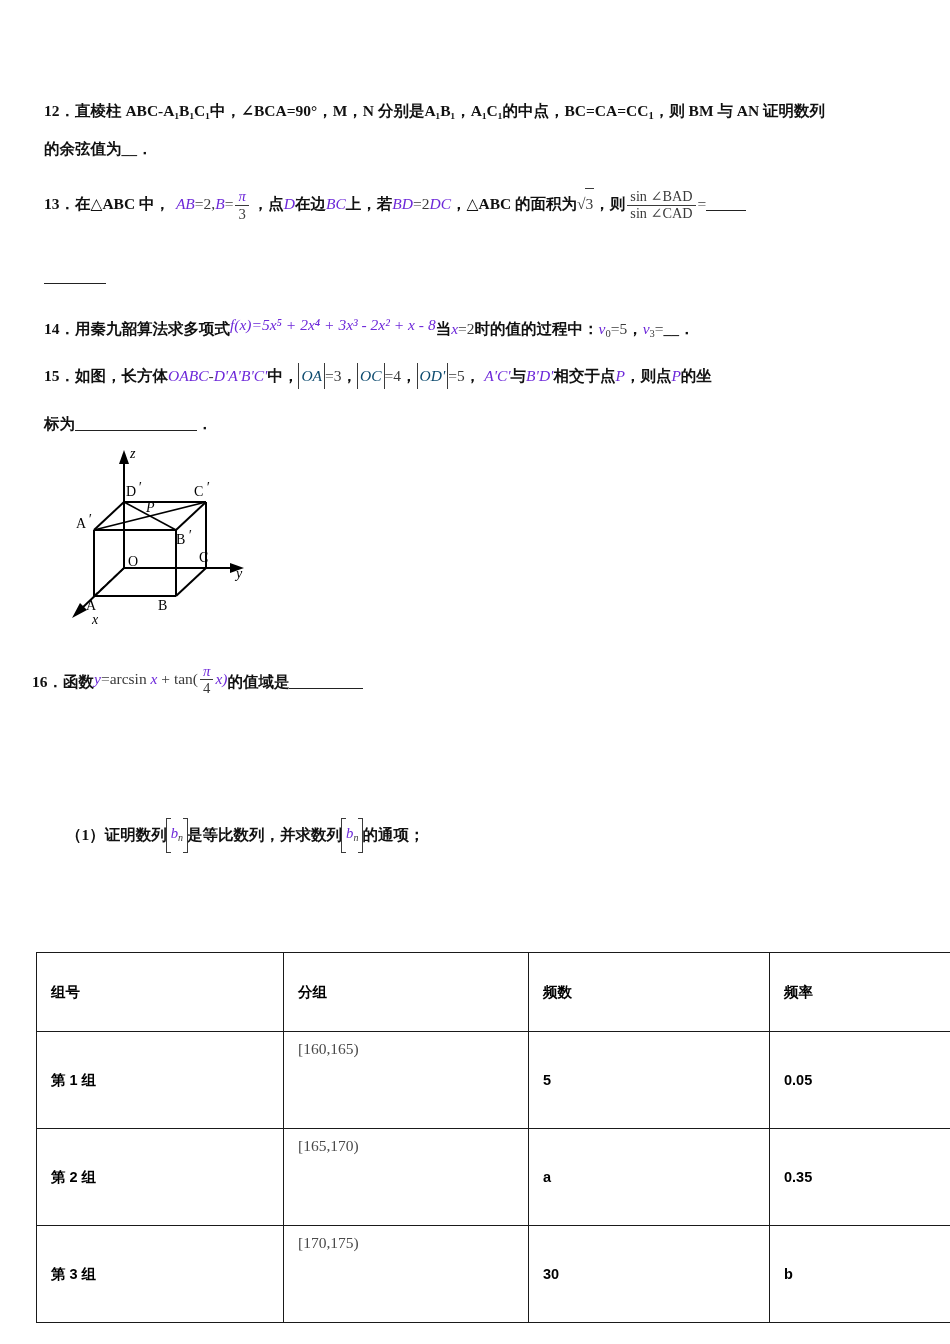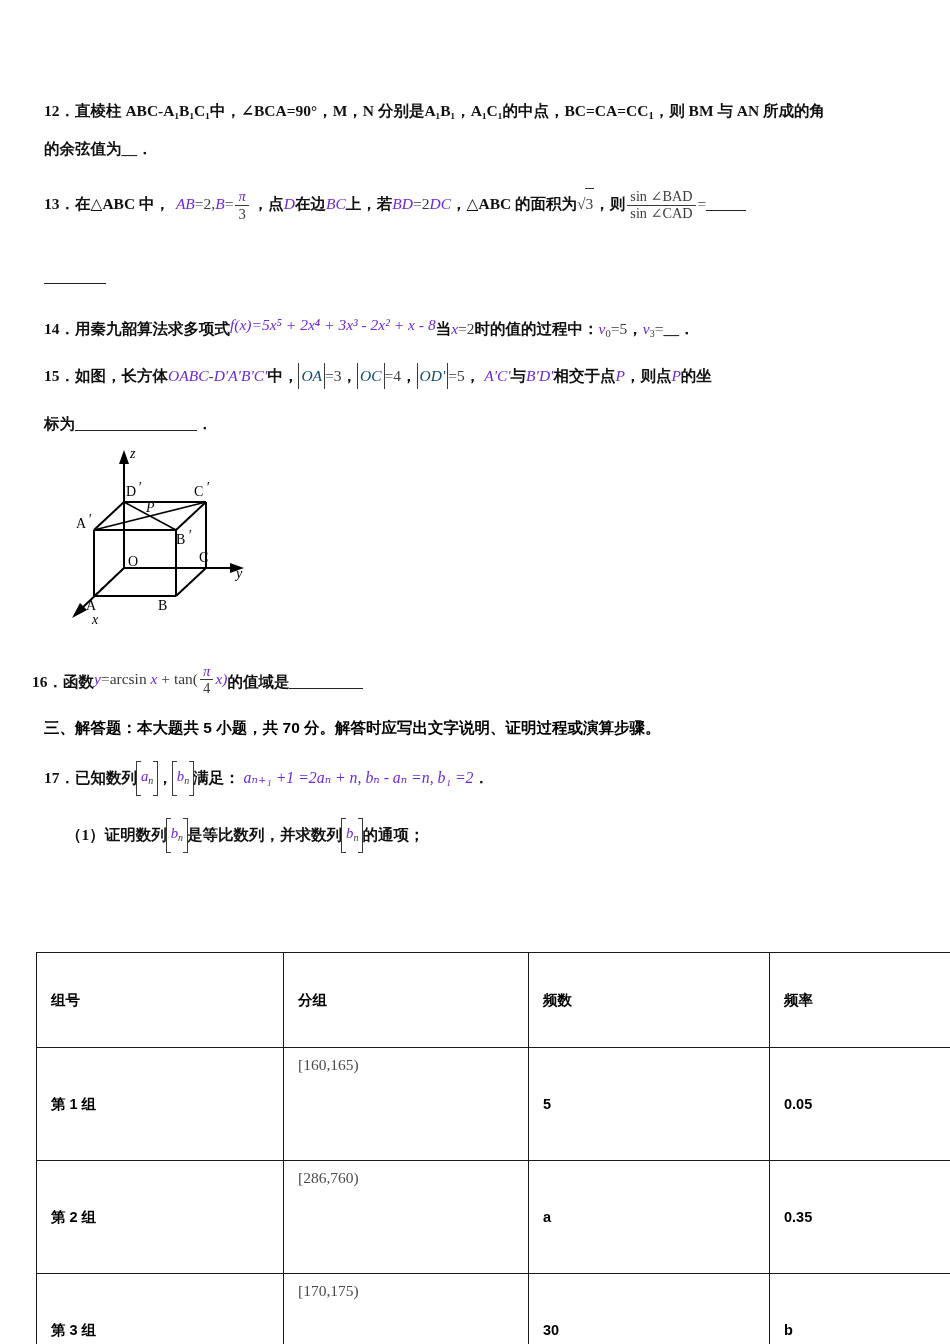--- a/index.html
+++ b/index.html
@@ -122,21 +122,21 @@
   .freq-table {
     position: absolute;
     left: 36px;
     top: 952px;
     width: 864px;
     border-collapse: collapse;
     table-layout: fixed;
   }
   .freq-table td {
     border: 1.2px solid #1a1a1a;
-    padding: 28px 14px;
+    padding: 20px 14px;
     font-size: 14.5px;
     vertical-align: middle;
     font-family: "Liberation Sans", sans-serif;
     font-weight: bold;
   }
   .freq-table tr.head td { height: 38px; }
   .freq-table tr.body td { height: 56px; }
   .freq-table td.range {
     font-family: "Liberation Serif", serif;
     font-weight: normal;
@@ -170,21 +170,21 @@
     font-size: 14px;
     fill: #000;
   }
 </style>
 </head>
 <body>
 
 <div class="page">
 
   <div class="q bold" style="left:44px; top:92px; width:872px;">
-    <span>12．</span><span>直棱柱 ABC</span><span>-</span><span>A₁B₁C₁</span><span>中，∠BCA=90°，M，N 分别是</span><span>A₁B₁</span><span>，</span><span>A₁C₁</span><span>的中点，BC=CA=CC</span><span class="subn">1</span><span>，则 BM 与 AN 所成的角</span>
+    <span>12．</span><span>直棱柱 ABC</span><span>-</span><span>A₁B₁C₁</span><span>中，∠BCA=90°，M，N 分别是</span><span>A₁B₁</span><span>，</span><span>A₁C₁</span><span>的中点，BC=CA=CC</span><span class="subn">1</span><span>，则 BM 与 AN 证明数列</span>
   </div>
   <div class="q bold" style="left:44px; top:130px;">
     <span>的余弦值为__．</span>
   </div>
 
   <div class="q" style="left:44px; top:188px; width:880px; line-height:30px;">
     <span class="bold">13．</span><span class="bold">在△ABC 中，</span>
     <span style="display:inline-block; vertical-align:middle; margin:0 2px;">
       <span class="mi">AB</span><span class="mr">=2,</span><span class="mi">B</span><span class="mr">=</span><span class="frac"><span class="top mi">π</span><span class="bot mr">3</span></span>
     </span><span class="bold">，点</span><span class="mi">D</span><span class="bold">在边</span><span class="mi">BC</span><span class="bold">上，若</span><span class="mi">BD</span><span class="mr">=2</span><span class="mi">DC</span><span class="bold">，</span><span class="bold">△ABC 的面积为</span><span class="mr">√</span><span class="rad mr">3</span><span class="bold">，则</span><span class="frac" style="font-size:0.92em;"><span class="top mr">sin ∠BAD</span><span class="bot mr">sin ∠CAD</span></span><span class="mr">=</span><span class="blank" style="width:40px;"></span>
@@ -251,27 +251,21 @@
       <text x="141" y="124" class="flabel">C</text>
       <text x="28" y="172" class="flabel">A</text>
       <text x="100" y="172" class="flabel">B</text>
     </svg>
   </div>
 
   <div class="q" style="left:32px; top:663px; width:880px; line-height:26px;">
     <span class="bold">16．</span><span class="bold">函数</span><span style="display:inline-block; vertical-align:3px;"><span class="mi">y</span><span class="mr">=arcsin</span> <span class="mi">x</span> <span class="mr">+ tan(</span><span class="frac"><span class="top mi">π</span><span class="bot mr">4</span></span><span class="mi">x)</span></span><span class="bold">的值域是</span><span class="blank" style="width:74px;"></span>
   </div>
 
-  <div class="section-head" style="left:44px; top:718px;">
-    <span>三、解答题：本大题共 5 小题，共 70 分。解答时应写出文字说明、证明过程或演算步骤。</span>
-  </div>
-
-  <div class="q" style="left:44px; top:763px; width:880px; line-height:26px;">
-    <span class="bold">17．</span><span class="bold">已知数列</span><span class="seq"><span class="mi">a</span><span class="sub">n</span></span><span class="bold">，</span><span class="seq"><span class="mi">b</span><span class="sub">n</span></span><span class="bold">满足：</span> <span class="mi" style="font-size:1.02em;">aₙ₊₁ +1 =2aₙ + n, bₙ - aₙ =n, b₁ =2</span><span class="bold">．</span>
-  </div>
+
 
   <div class="q" style="left:44px; top:820px; width:880px; line-height:26px;margin-left:22px;">
     <span class="bold">（1）</span><span class="bold">证明数列</span><span class="seq"><span class="mi">b</span><span class="sub">n</span></span><span class="bold">是等比数列，并求数列</span><span class="seq"><span class="mi">b</span><span class="sub">n</span></span><span class="bold">的通项；</span>
   </div>
 
 
 
   <table class="freq-table">
     <tbody>
         <tr class="head">
@@ -281,21 +275,21 @@
       <td class="col4">频率</td>
     </tr>
     <tr class="body">
       <td class="col1">第 1 组</td>
       <td class="col2 range">[160,165)</td>
       <td class="col3">5</td>
       <td class="col4">0.05</td>
     </tr>
     <tr class="body">
       <td class="col1">第 2 组</td>
-      <td class="col2 range">[286,760)</td>
+      <td class="col2 range">[165,170)</td>
       <td class="col3">a</td>
       <td class="col4">0.35</td>
     </tr>
     <tr class="body">
       <td class="col1">第 3 组</td>
       <td class="col2 range">[170,175)</td>
       <td class="col3">30</td>
       <td class="col4">b</td>
     </tr>
   </tbody>

